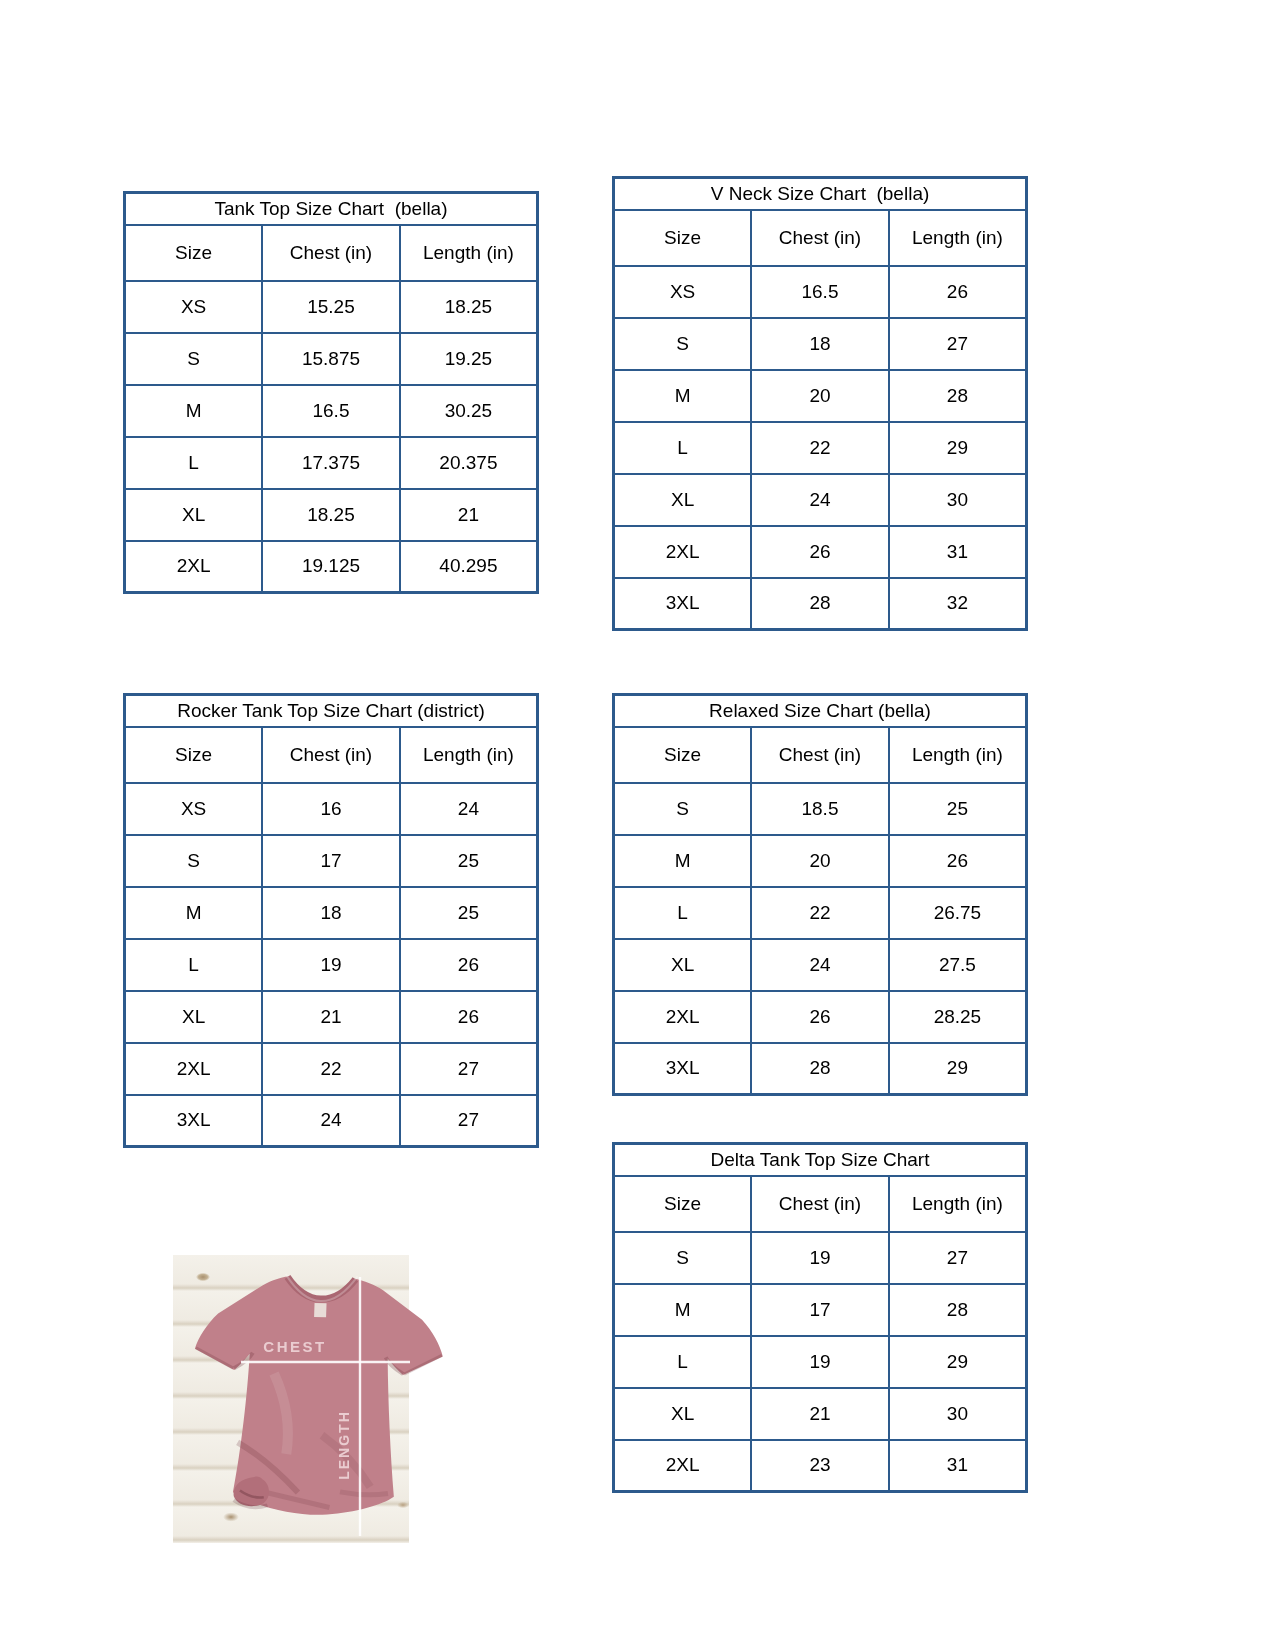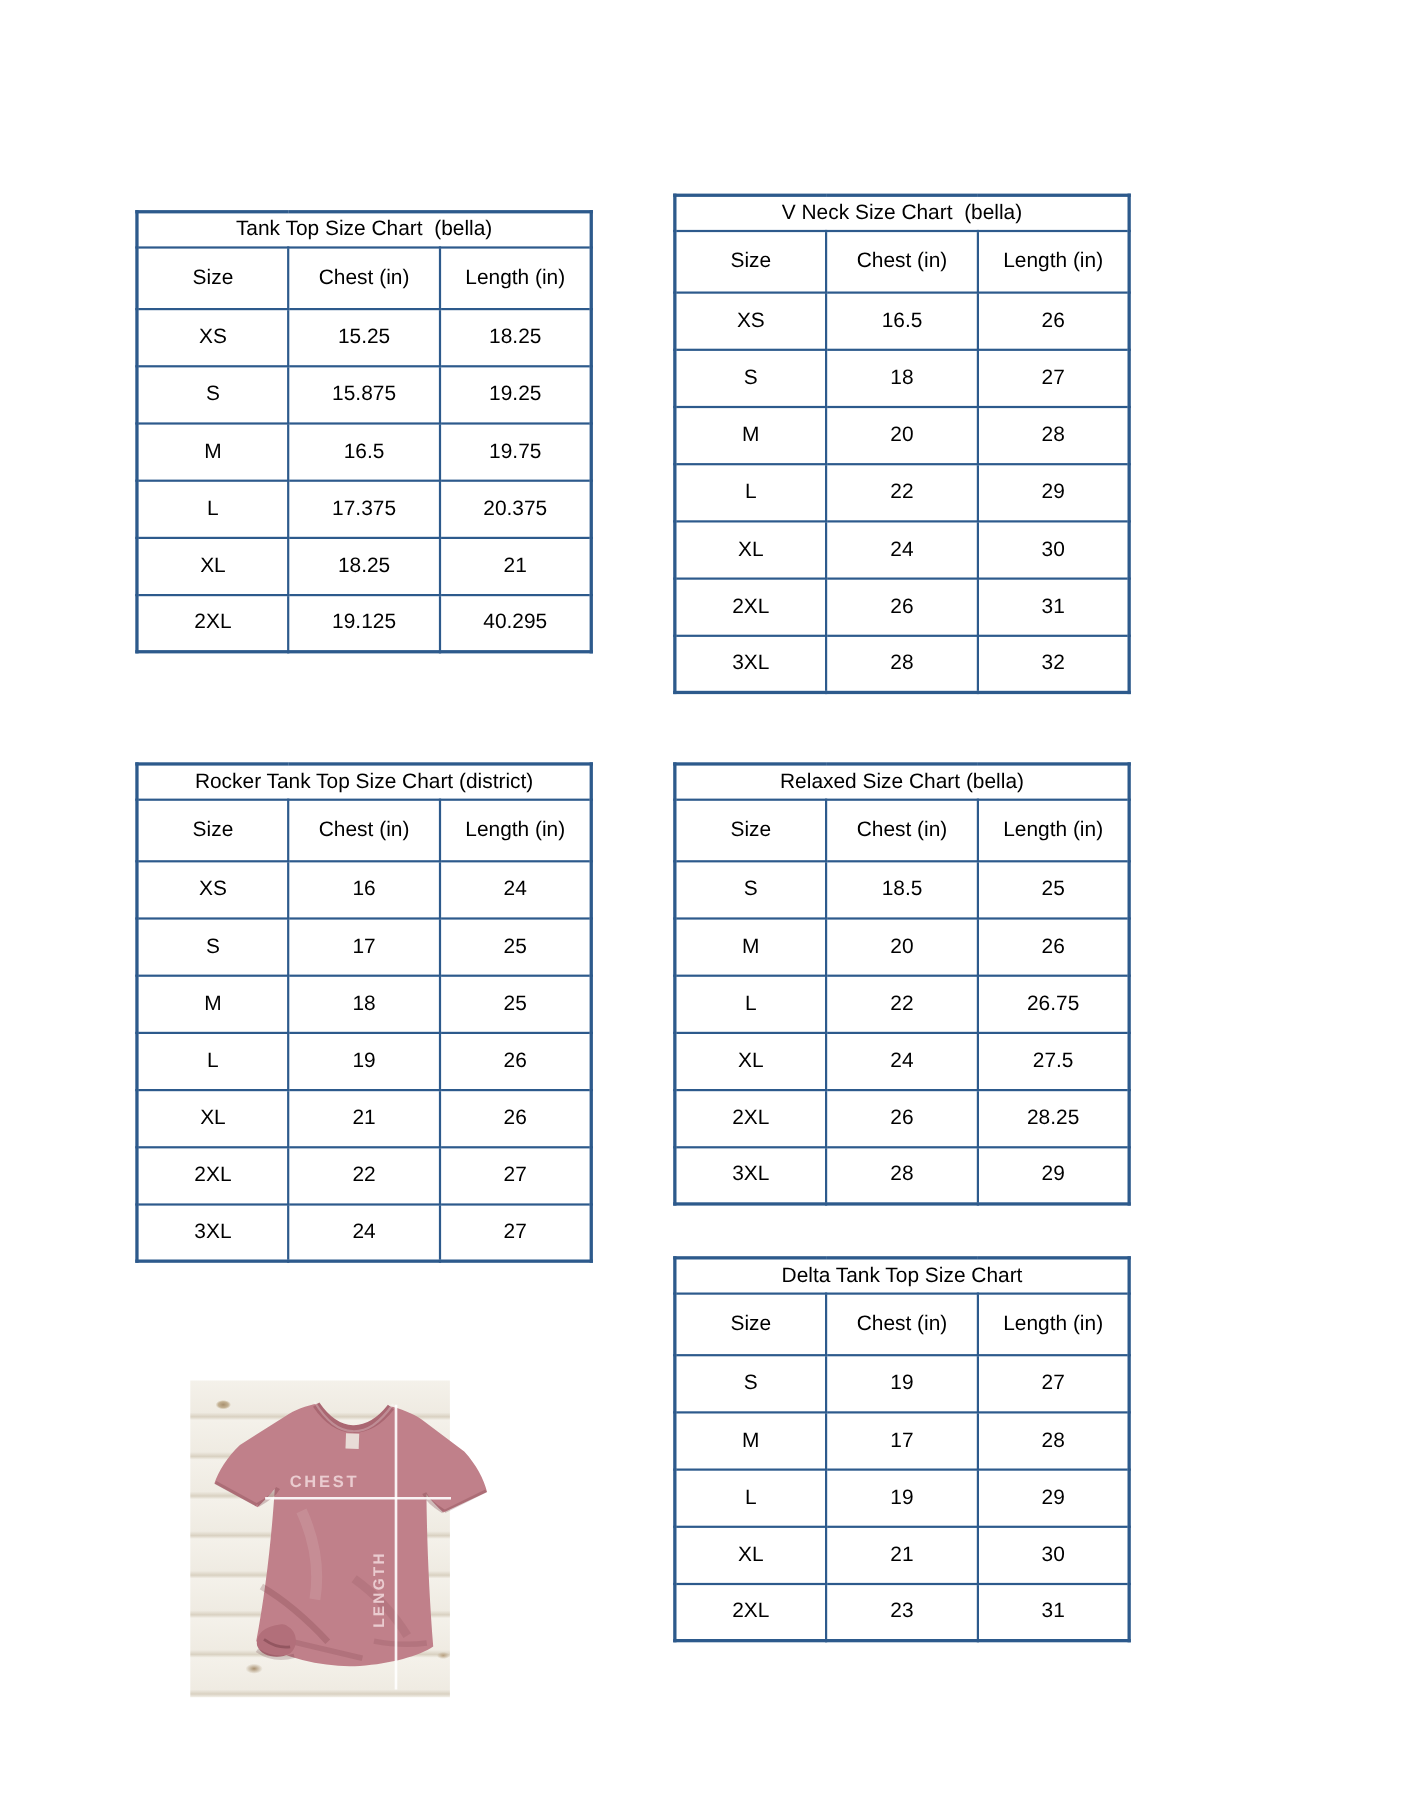--- a/index.html
+++ b/index.html
@@ -68,21 +68,21 @@
         <td>18.25</td>
       </tr>
       <tr>
         <td>S</td>
         <td>15.875</td>
         <td>19.25</td>
       </tr>
       <tr>
         <td>M</td>
         <td>16.5</td>
-        <td>19.75</td>
+        <td>30.25</td>
       </tr>
       <tr>
         <td>L</td>
         <td>17.375</td>
         <td>20.375</td>
       </tr>
       <tr>
         <td>XL</td>
         <td>18.25</td>
         <td>21</td>

